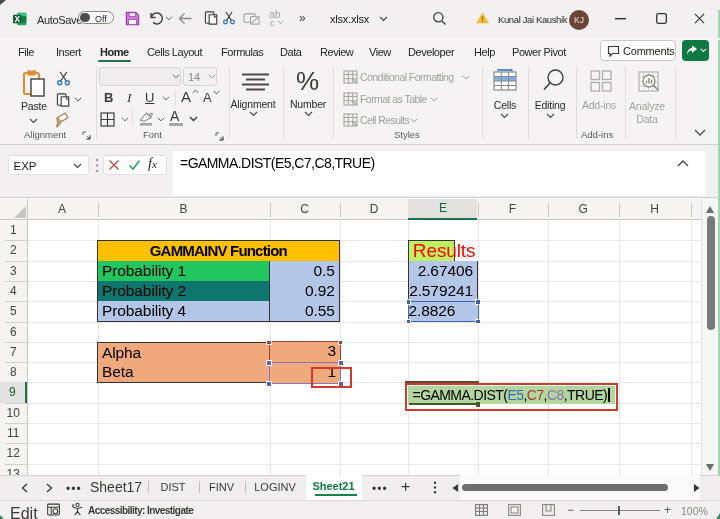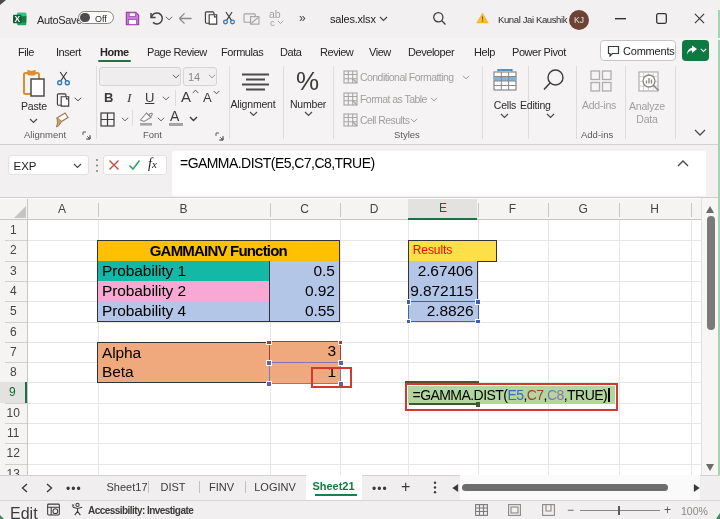--- a/index.html
+++ b/index.html
@@ -53,21 +53,21 @@
  <rect x="1" y="2" width="12" height="9" rx="1" fill="none" stroke="#a4a2a0" stroke-width="1.2"></rect>
  <rect x="8" y="5" width="9" height="8" fill="#f3f0f2" stroke="#a4a2a0" stroke-width="1.2"></rect>
  <path d="M9 12 l7 -6" stroke="#a4a2a0" stroke-width="1.2"></path>
 </svg>
 <div class="abs" style="left:269px;top:8px;font-size:10.5px;color:#a4a2a0;">ab</div>
 <div class="abs" style="left:270px;top:17px;font-size:9.5px;color:#a4a2a0;">c</div>
 <svg class="abs" style="left:277px;top:20px;" width="7" height="5" viewBox="0 0 7 5">
     <path d="M0.8 0.8 l2.7 2.7 L6.2 0.8" stroke="#a4a2a0" stroke-width="1" fill="none"></path>
   </svg>
 <div class="abs" style="left:299px;top:11px;font-size:12px;color:#444;">»</div>
-<div class="abs" style="left:330px;top:13px;font-size:11px;letter-spacing:-0.2px;color:#1b1a19;">sales.xlsx</div>
+<div class="abs" style="left:330px;top:13px;font-size:11px;letter-spacing:-0.2px;color:#1b1a19;">xlsx.xlsx</div>
 <svg class="abs" style="left:379px;top:16px;" width="9" height="6" viewBox="0 0 9 6">
     <path d="M1 1 l3.5 3.5 L8 1" stroke="#444" stroke-width="1.2" fill="none"></path>
   </svg>
 <svg class="abs" style="left:432px;top:11px;" width="15" height="15" viewBox="0 0 15 15">
  <circle cx="6.3" cy="6.3" r="4.6" fill="none" stroke="#3e3c3a" stroke-width="1.3"></circle>
  <path d="M9.8 9.8 L13.5 13.5" stroke="#3e3c3a" stroke-width="1.3"></path>
 </svg>
 <svg class="abs" style="left:476px;top:12px;" width="13" height="12" viewBox="0 0 16 14">
  <path d="M8 1 L15 13 H1 Z" fill="#fbc02c" stroke="#e8a000" stroke-width="0.6"></path>
  <path d="M8 5 v4" stroke="#7a5a00" stroke-width="1.4"></path>
@@ -83,21 +83,21 @@
     <rect x="0.7" y="0.7" width="9.6" height="9.6" rx="1.5" fill="none" stroke="#333" stroke-width="1.3"></rect>
   </svg>
 <svg class="abs" style="left:694px;top:13px;" width="11" height="11" viewBox="0 0 12 12">
     <path d="M1 1 L11 11 M11 1 L1 11" stroke="#333" stroke-width="1.2"></path>
   </svg>
 <div class="abs" style="left:718px;top:10px;width:2px;height:28px;background:#9fd6b4;"></div>
 <div class="abs" style="left:0;top:38px;width:720px;height:24px;background:#f5f3f4;"></div>
 <div class="abs" style="left:18px;top:46px;font-size:11px;letter-spacing:-0.45px;color:#262626;">File</div>
 <div class="abs" style="left:56px;top:46px;font-size:11px;letter-spacing:-0.45px;color:#262626;">Insert</div>
 <div class="abs" style="left:100px;top:46px;font-size:11px;letter-spacing:-0.45px;color:#262626;font-weight:bold;">Home</div>
-<div class="abs" style="left:147px;top:46px;font-size:11px;letter-spacing:-0.45px;color:#262626;">Page Review</div>
+<div class="abs" style="left:147px;top:46px;font-size:11px;letter-spacing:-0.45px;color:#262626;">Cells Layout</div>
 <div class="abs" style="left:221px;top:46px;font-size:11px;letter-spacing:-0.45px;color:#262626;">Formulas</div>
 <div class="abs" style="left:280px;top:46px;font-size:11px;letter-spacing:-0.45px;color:#262626;">Data</div>
 <div class="abs" style="left:320px;top:46px;font-size:11px;letter-spacing:-0.45px;color:#262626;">Review</div>
 <div class="abs" style="left:369px;top:46px;font-size:11px;letter-spacing:-0.45px;color:#262626;">View</div>
 <div class="abs" style="left:408px;top:46px;font-size:11px;letter-spacing:-0.45px;color:#262626;">Developer</div>
 <div class="abs" style="left:474px;top:46px;font-size:11px;letter-spacing:-0.45px;color:#262626;">Help</div>
 <div class="abs" style="left:512px;top:46px;font-size:11px;letter-spacing:-0.45px;color:#262626;">Power Pivot</div>
 <div class="abs" style="left:98px;top:59.5px;width:33px;height:2.8px;background:#217346;border-radius:1.5px;"></div>
 <div class="abs" style="left:600px;top:40px;width:76px;height:21px;border:1px solid #c8c6c4;border-radius:4px;background:#fff;"></div>
 <svg class="abs" style="left:607px;top:45px;" width="13" height="12" viewBox="0 0 13 12">
@@ -253,21 +253,21 @@
  <path d="M5 0 v2.5 M19 0 v2.5" stroke="#2f7bc0" stroke-width="1"></path>
 </svg>
 <div class="abs" style="left:475px;top:99px;width:60px;text-align:center;font-size:10.5px;letter-spacing:-0.2px;color:#2b2b2b;">Cells</div>
 <svg class="abs" style="left:500px;top:112.5px;" width="9" height="6" viewBox="0 0 9 6">
     <path d="M1 1 l3.5 3.5 L8 1" stroke="#4d4b49" stroke-width="1.2" fill="none"></path>
   </svg>
 <svg class="abs" style="left:542px;top:68px;" width="24" height="24" viewBox="0 0 24 24">
  <circle cx="13.5" cy="9.5" r="7.5" fill="none" stroke="#3e3c3a" stroke-width="1.4"></circle>
  <path d="M8 15 L2 21.5" stroke="#3e3c3a" stroke-width="1.6"></path>
 </svg>
-<div class="abs" style="left:520px;top:99px;width:60px;text-align:left;font-size:10.5px;letter-spacing:-0.2px;color:#2b2b2b;">Editing</div>
+<div class="abs" style="left:520px;top:99px;width:60px;text-align:center;font-size:10.5px;letter-spacing:-0.2px;color:#2b2b2b;">Editing</div>
 <svg class="abs" style="left:546px;top:112.5px;" width="9" height="6" viewBox="0 0 9 6">
     <path d="M1 1 l3.5 3.5 L8 1" stroke="#4d4b49" stroke-width="1.2" fill="none"></path>
   </svg>
 <svg class="abs" style="left:590px;top:70px;" width="22" height="22" viewBox="0 0 22 22">
  <rect x="1" y="1" width="8.5" height="8.5" fill="none" stroke="#b0aeac" stroke-width="1.3"></rect>
  <rect x="12.5" y="1" width="8.5" height="8.5" fill="none" stroke="#b0aeac" stroke-width="1.3"></rect>
  <rect x="1" y="12.5" width="8.5" height="8.5" fill="none" stroke="#b0aeac" stroke-width="1.3"></rect>
  <rect x="12.5" y="12.5" width="8.5" height="8.5" fill="none" stroke="#b0aeac" stroke-width="1.3"></rect>
 </svg>
 <div class="abs" style="left:569px;top:99px;width:60px;text-align:center;font-size:10.5px;letter-spacing:-0.2px;color:#a19f9d;">Add-ins</div>
@@ -371,30 +371,30 @@
 <div class="abs" style="left:27.5px;top:301.2px;width:673.5px;height:1px;background:#e8e7e6;"></div>
 <div class="abs" style="left:27.5px;top:321.5px;width:673.5px;height:1px;background:#e8e7e6;"></div>
 <div class="abs" style="left:27.5px;top:341.8px;width:673.5px;height:1px;background:#e8e7e6;"></div>
 <div class="abs" style="left:27.5px;top:362.1px;width:673.5px;height:1px;background:#e8e7e6;"></div>
 <div class="abs" style="left:27.5px;top:382.4px;width:673.5px;height:1px;background:#e8e7e6;"></div>
 <div class="abs" style="left:27.5px;top:402.7px;width:673.5px;height:1px;background:#e8e7e6;"></div>
 <div class="abs" style="left:27.5px;top:423px;width:673.5px;height:1px;background:#e8e7e6;"></div>
 <div class="abs" style="left:27.5px;top:443.3px;width:673.5px;height:1px;background:#e8e7e6;"></div>
 <div class="abs" style="left:27.5px;top:463.6px;width:673.5px;height:1px;background:#e8e7e6;"></div>
 <div class="abs" style="left:97px;top:240.3px;width:242.7px;height:21.3px;background:#ffc000;border:1px solid #333;font-size:15px;letter-spacing:-0.8px;font-weight:bold;color:#000;text-align:center;line-height:20.3px;">GAMMAINV Function</div>
-<div class="abs" style="left:97px;top:260.6px;width:173px;height:21.3px;background:#14b8a6;border:1px solid #333;border-top:none;font-size:15.5px;letter-spacing:-0.1px;color:#000;padding-left:4px;line-height:20.3px;">Probability 1</div>
+<div class="abs" style="left:97px;top:260.6px;width:173px;height:21.3px;background:#22c55e;border:1px solid #333;border-top:none;font-size:15.5px;letter-spacing:-0.1px;color:#000;padding-left:4px;line-height:20.3px;">Probability 1</div>
 <div class="abs" style="left:269.7px;top:260.6px;width:70px;height:21.3px;background:#b4c6e7;border:1px solid #333;border-top:none;border-left:none;font-size:15.5px;letter-spacing:-0.1px;color:#000;text-align:right;padding-right:4px;line-height:20.3px;">0.5</div>
-<div class="abs" style="left:97px;top:280.9px;width:173px;height:21.3px;background:#f9a8d4;border:1px solid #333;border-top:none;font-size:15.5px;letter-spacing:-0.1px;color:#000;padding-left:4px;line-height:20.3px;">Probability 2</div>
+<div class="abs" style="left:97px;top:280.9px;width:173px;height:21.3px;background:#0f766e;border:1px solid #333;border-top:none;font-size:15.5px;letter-spacing:-0.1px;color:#000;padding-left:4px;line-height:20.3px;">Probability 2</div>
 <div class="abs" style="left:269.7px;top:280.9px;width:70px;height:21.3px;background:#b4c6e7;border:1px solid #333;border-top:none;border-left:none;font-size:15.5px;letter-spacing:-0.1px;color:#000;text-align:right;padding-right:4px;line-height:20.3px;">0.92</div>
 <div class="abs" style="left:97px;top:301.2px;width:173px;height:21.3px;background:#b4c6e7;border:1px solid #333;border-top:none;font-size:15.5px;letter-spacing:-0.1px;color:#000;padding-left:4px;line-height:20.3px;">Probability 4</div>
 <div class="abs" style="left:269.7px;top:301.2px;width:70px;height:21.3px;background:#b4c6e7;border:1px solid #333;border-top:none;border-left:none;font-size:15.5px;letter-spacing:-0.1px;color:#000;text-align:right;padding-right:4px;line-height:20.3px;">0.55</div>
-<div class="abs" style="left:407.8px;top:240.3px;width:89px;height:21.3px;background:#fde047;border:1.5px solid #333;font-size:12px;letter-spacing:-0.1px;color:#fe0000;padding-left:4px;line-height:19.3px;">Results</div>
+<div class="abs" style="left:407.8px;top:240.3px;width:47px;height:21.3px;background:#bef264;border:1.5px solid #333;font-size:19px;letter-spacing:-0.1px;color:#fe0000;padding-left:4px;line-height:19.3px;">Results</div>
 <div class="abs" style="left:407.8px;top:260.6px;width:70.2px;height:21.3px;background:#b4c6e7;border:1px solid #333;border-top:none;font-size:15.5px;letter-spacing:-0.1px;color:#000;text-align:right;padding-right:4px;line-height:20.3px;">2.67406</div>
-<div class="abs" style="left:407.8px;top:280.9px;width:70.2px;height:21.3px;background:#b4c6e7;border:1px solid #333;border-top:none;font-size:15.5px;letter-spacing:-0.1px;color:#000;text-align:right;padding-right:4px;line-height:20.3px;">9.872115</div>
-<div class="abs" style="left:407.5px;top:301.2px;width:71px;height:21.3px;background:#b4c6e7;border:1.5px solid #3c64ae;font-size:15.5px;letter-spacing:-0.1px;color:#000;text-align:right;padding-right:4px;line-height:18.3px;">2.8826</div>
+<div class="abs" style="left:407.8px;top:280.9px;width:70.2px;height:21.3px;background:#b4c6e7;border:1px solid #333;border-top:none;font-size:15.5px;letter-spacing:-0.1px;color:#000;text-align:right;padding-right:4px;line-height:20.3px;">2.579241</div>
+<div class="abs" style="left:407.5px;top:301.2px;width:71px;height:21.3px;background:#b4c6e7;border:1.5px solid #3c64ae;font-size:15.5px;letter-spacing:-0.1px;color:#000;padding-right:4px;line-height:18.3px;">2.8826</div>
 <div class="abs" style="left:406.5px;top:300px;width:3.5px;height:3.5px;background:#3c64ae;box-shadow:0 0 0 1px #fff;"></div>
 <div class="abs" style="left:476px;top:300px;width:3.5px;height:3.5px;background:#3c64ae;box-shadow:0 0 0 1px #fff;"></div>
 <div class="abs" style="left:406.5px;top:319.5px;width:3.5px;height:3.5px;background:#3c64ae;box-shadow:0 0 0 1px #fff;"></div>
 <div class="abs" style="left:476px;top:319.5px;width:3.5px;height:3.5px;background:#3c64ae;box-shadow:0 0 0 1px #fff;"></div>
 <div class="abs" style="left:97px;top:341.8px;width:173px;height:21.3px;background:#f0a97c;border:1px solid #333;font-size:15.5px;letter-spacing:-0.1px;color:#000;padding-left:4px;line-height:20.3px;">Alpha</div>
 <div class="abs" style="left:97px;top:362.1px;width:173px;height:21.3px;background:#f0a97c;border:1px solid #333;border-top:none;font-size:15.5px;letter-spacing:-0.1px;color:#000;padding-left:4px;line-height:20.3px;">Beta</div>
 <div class="abs" style="left:268.5px;top:340.8px;width:72.5px;height:22.3px;background:#f0a97c;border:1.5px solid #a63e38;font-size:15.5px;letter-spacing:-0.1px;color:#000;text-align:right;padding-right:4px;line-height:18.3px;">3</div>
 <div class="abs" style="left:267px;top:340.5px;width:3.5px;height:3.5px;background:#a63e38;box-shadow:0 0 0 1px #fff;"></div>
 <div class="abs" style="left:338.5px;top:340.5px;width:3.5px;height:3.5px;background:#a63e38;box-shadow:0 0 0 1px #fff;"></div>
 <div class="abs" style="left:267px;top:360.5px;width:3.5px;height:3.5px;background:#a63e38;box-shadow:0 0 0 1px #fff;"></div>
@@ -423,21 +423,21 @@
 <div class="abs" style="left:717.5px;top:40px;width:2.5px;height:479px;background:#9fd6b4;"></div>
 
 <div class="abs" style="left:0;top:475px;width:720px;height:25px;background:#f0eeee;border-top:1px solid #d2d0d0;"></div>
 <svg class="abs" style="left:21px;top:483px;" width="7" height="10" viewBox="0 0 7 10">
     <path d="M6 1 L1.5 5 L6 9" stroke="#3b3a39" stroke-width="1.4" fill="none"></path>
   </svg>
 <svg class="abs" style="left:46px;top:483px;" width="7" height="10" viewBox="0 0 7 10">
     <path d="M1 1 L5.5 5 L1 9" stroke="#3b3a39" stroke-width="1.4" fill="none"></path>
   </svg>
 <div class="abs" style="left:66px;top:482px;font-size:12px;color:#3b3a39;letter-spacing:1px;">•••</div>
-<div class="abs" style="left:90px;top:475px;width:57.5px;height:24px;font-size:11px;color:#3b3a39;text-align:right;line-height:24px;">Sheet17</div>
+<div class="abs" style="left:90px;top:475px;width:57.5px;height:24px;font-size:14px;color:#3b3a39;text-align:left;line-height:24px;">Sheet17</div>
 <div class="abs" style="left:147.5px;top:481px;width:1px;height:12px;background:#c4c2c0;"></div>
 <div class="abs" style="left:147.5px;top:475px;width:51px;height:24px;font-size:11px;color:#3b3a39;text-align:center;line-height:24px;">DIST</div>
 <div class="abs" style="left:198.5px;top:481px;width:1px;height:12px;background:#c4c2c0;"></div>
 <div class="abs" style="left:198.5px;top:475px;width:46px;height:24px;font-size:11px;color:#3b3a39;text-align:center;line-height:24px;">FINV</div>
 <div class="abs" style="left:244.5px;top:481px;width:1px;height:12px;background:#c4c2c0;"></div>
 <div class="abs" style="left:244.5px;top:475px;width:61px;height:24px;font-size:11px;color:#3b3a39;text-align:center;line-height:24px;">LOGINV</div>
 <div class="abs" style="left:305.5px;top:481px;width:1px;height:12px;background:#c4c2c0;"></div>
 
 <div class="abs" style="left:305.5px;top:475px;width:56px;height:25px;background:#fff;font-size:11px;font-weight:bold;color:#107c41;text-align:center;line-height:22px;">Sheet21</div>
 <div class="abs" style="left:314.5px;top:493.5px;width:42px;height:2.2px;background:#17824c;"></div>

